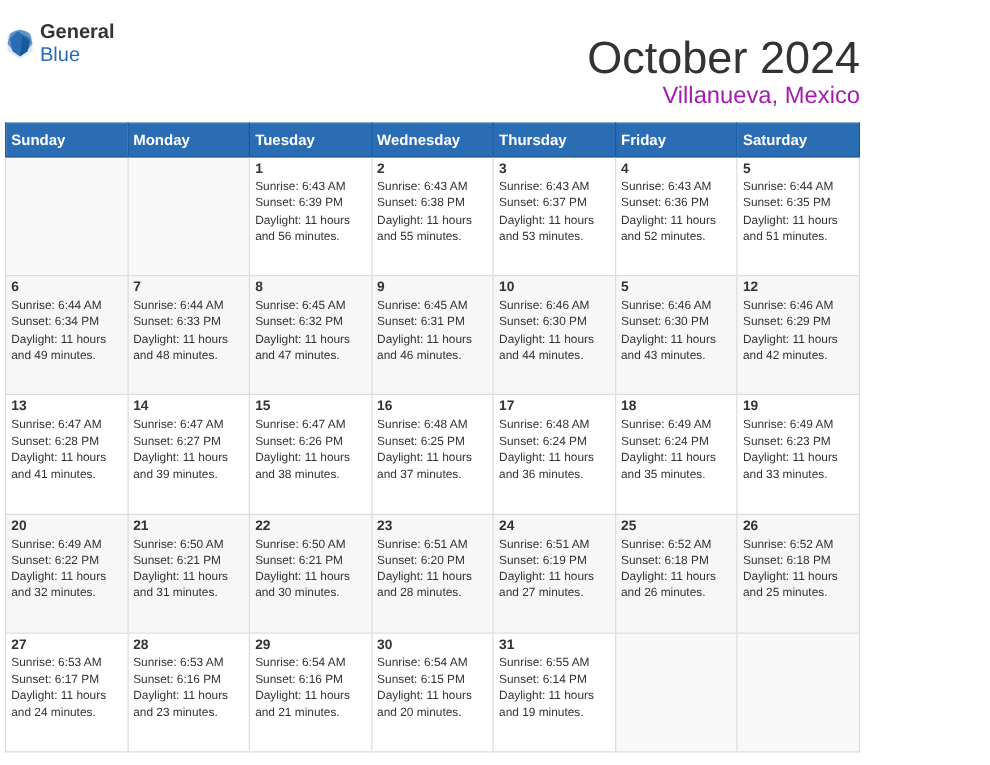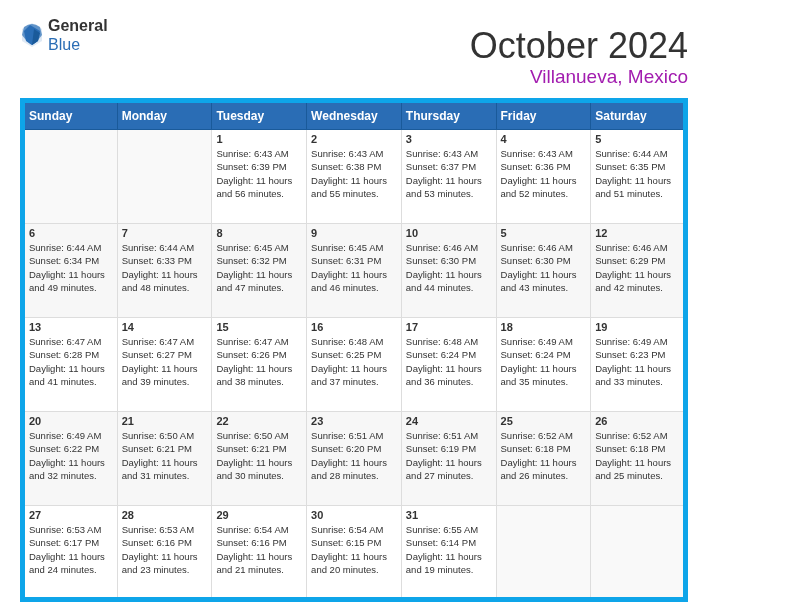--- a/index.html
+++ b/index.html
@@ -6,21 +6,21 @@
     body {
       font-family: Arial, sans-serif;
       background: #fff;
       width: 792px;
       height: 612px;
       overflow: hidden;
     }
     .page {
       width: 708px;
       height: 612px;
-      padding: 16px 20px 10px 20px;
+      padding: 16px 20px 10px 4px;
       display: flex;
       flex-direction: column;
     }
     .header {
       display: flex;
       justify-content: space-between;
       align-items: flex-start;
       margin-bottom: 10px;
     }
     .logo {
@@ -42,21 +42,21 @@
       color: #333;
       line-height: 1;
     }
     .location {
       font-size: 19px;
       color: #a21caf;
       margin-top: 2px;
     }
     .calendar {
       flex: 1;
-      border: 5px solid #0ea5e9;
+      border: 1px solid #0ea5e9;
       border-collapse: collapse;
       width: 100%;
       table-layout: fixed;
     }
     .calendar th {
       background-color: #2a6db5;
       color: #fff;
       font-size: 12px;
       font-weight: bold;
       padding: 6px 4px;

